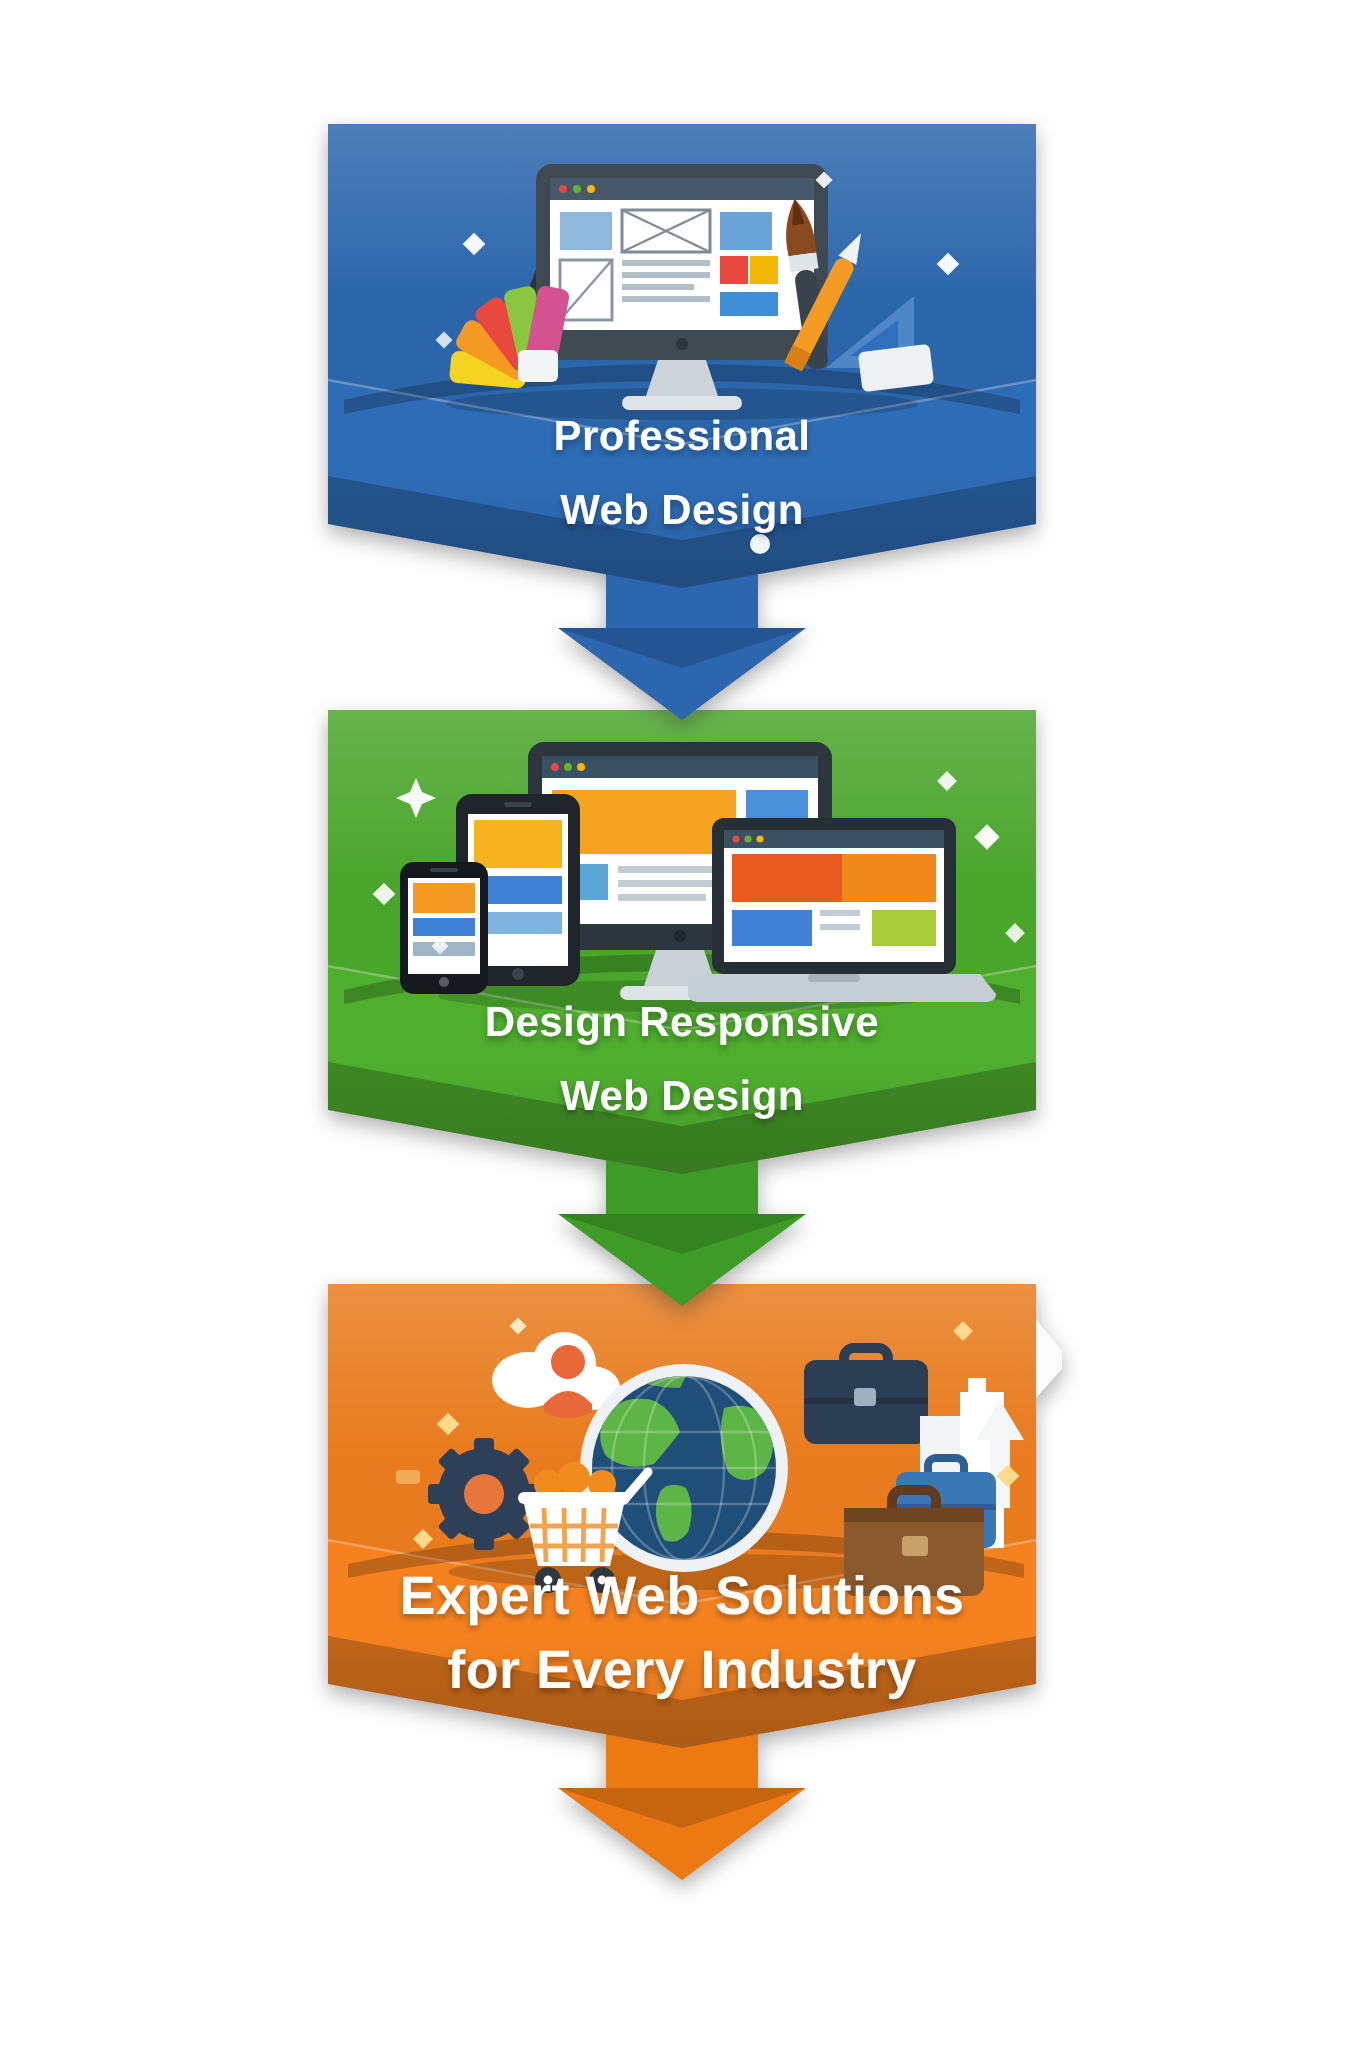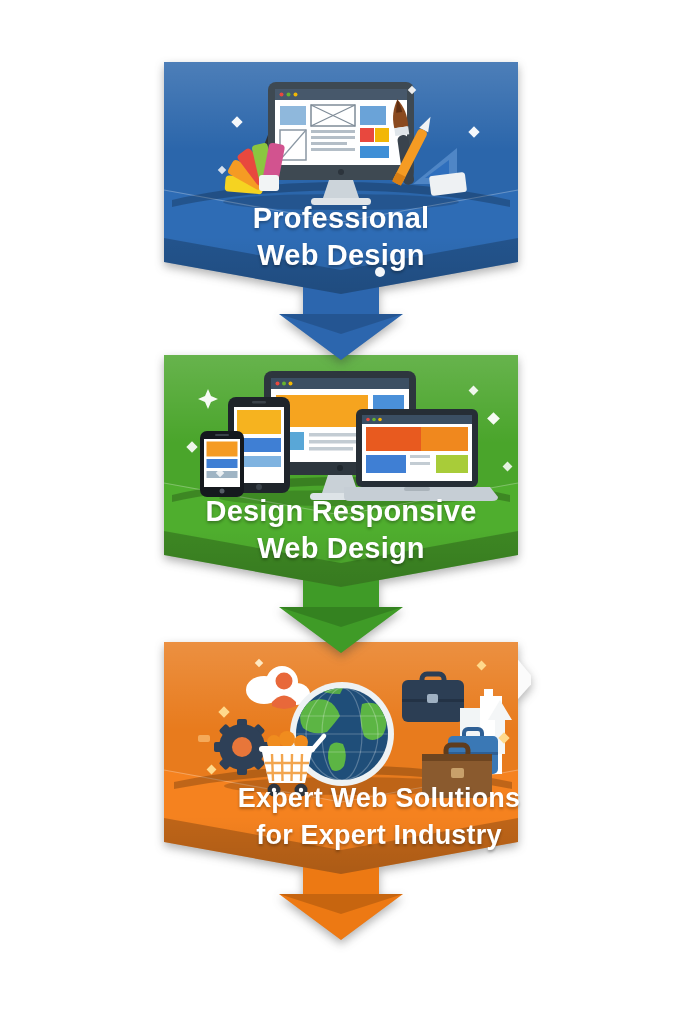--- a/index.html
+++ b/index.html
@@ -4,23 +4,23 @@
 <style>
   html,body{margin:0;padding:0;}
   body{font-family:"Liberation Sans","DejaVu Sans",sans-serif;}
   .stage{position:relative;width:683px;height:1024px;background:var(--bg,#fff);overflow:hidden;}
   .unit{position:absolute;left:151px;width:380px;height:312px;}
   .unit svg{display:block;filter:drop-shadow(0 4px 5px rgba(50,50,50,.38));}
   .unit-1{top:56px;z-index:3;}
   .unit-2{top:349px;z-index:2;}
   .unit-3{top:636px;z-index:1;}
   .caption{position:absolute;top:144px;left:13px;width:354px;text-align:center;
-    color:var(--text-color,#fff);font-weight:700;font-size:29px;line-height:37px;
+    color:var(--text-color,#fff);font-weight:700;font-size:21px;line-height:37px;
     letter-spacing:.2px;text-shadow:0 2px 3px rgba(0,0,0,.30);}
-  .unit-3 .caption{font-size:27px;padding-left:38px;}
+  .unit-3 .caption{font-size:27px;}
 </style>
 </head>
 <body>
 
 <div class="stage">
 
   <svg width="0" height="0" style="position:absolute" aria-hidden="true">
     <defs>
       <linearGradient id="shadeV" x1="0" y1="0" x2="0" y2="1">
         <stop offset="0%" stop-color="#ffffff" stop-opacity="0.16"></stop>
@@ -346,17 +346,17 @@
           <rect x="44" y="124" width="7" height="7" transform="rotate(45 47.5 127.5)" fill="#ffd98c"></rect>
           <rect x="314" y="20" width="7" height="7" transform="rotate(45 317.5 23.5)" fill="#ffd98c"></rect>
           <rect x="336" y="92" width="8" height="8" transform="rotate(45 340 96)" fill="#ffd98c"></rect>
           <rect x="34" y="93" width="12" height="7" rx="2" fill="#f7b66a" opacity="0.8"></rect>
           <rect x="92" y="18" width="6" height="6" transform="rotate(45 95 21)" fill="#ffe9c2"></rect>
         </g>
       </g>
     </svg>
     <div class="caption">
       <div>Expert Web Solutions</div>
-      <div>for Expert Industry</div>
+      <div>for Every Industry</div>
     </div>
   </div>
 
 </div>
 
 </body></html>

